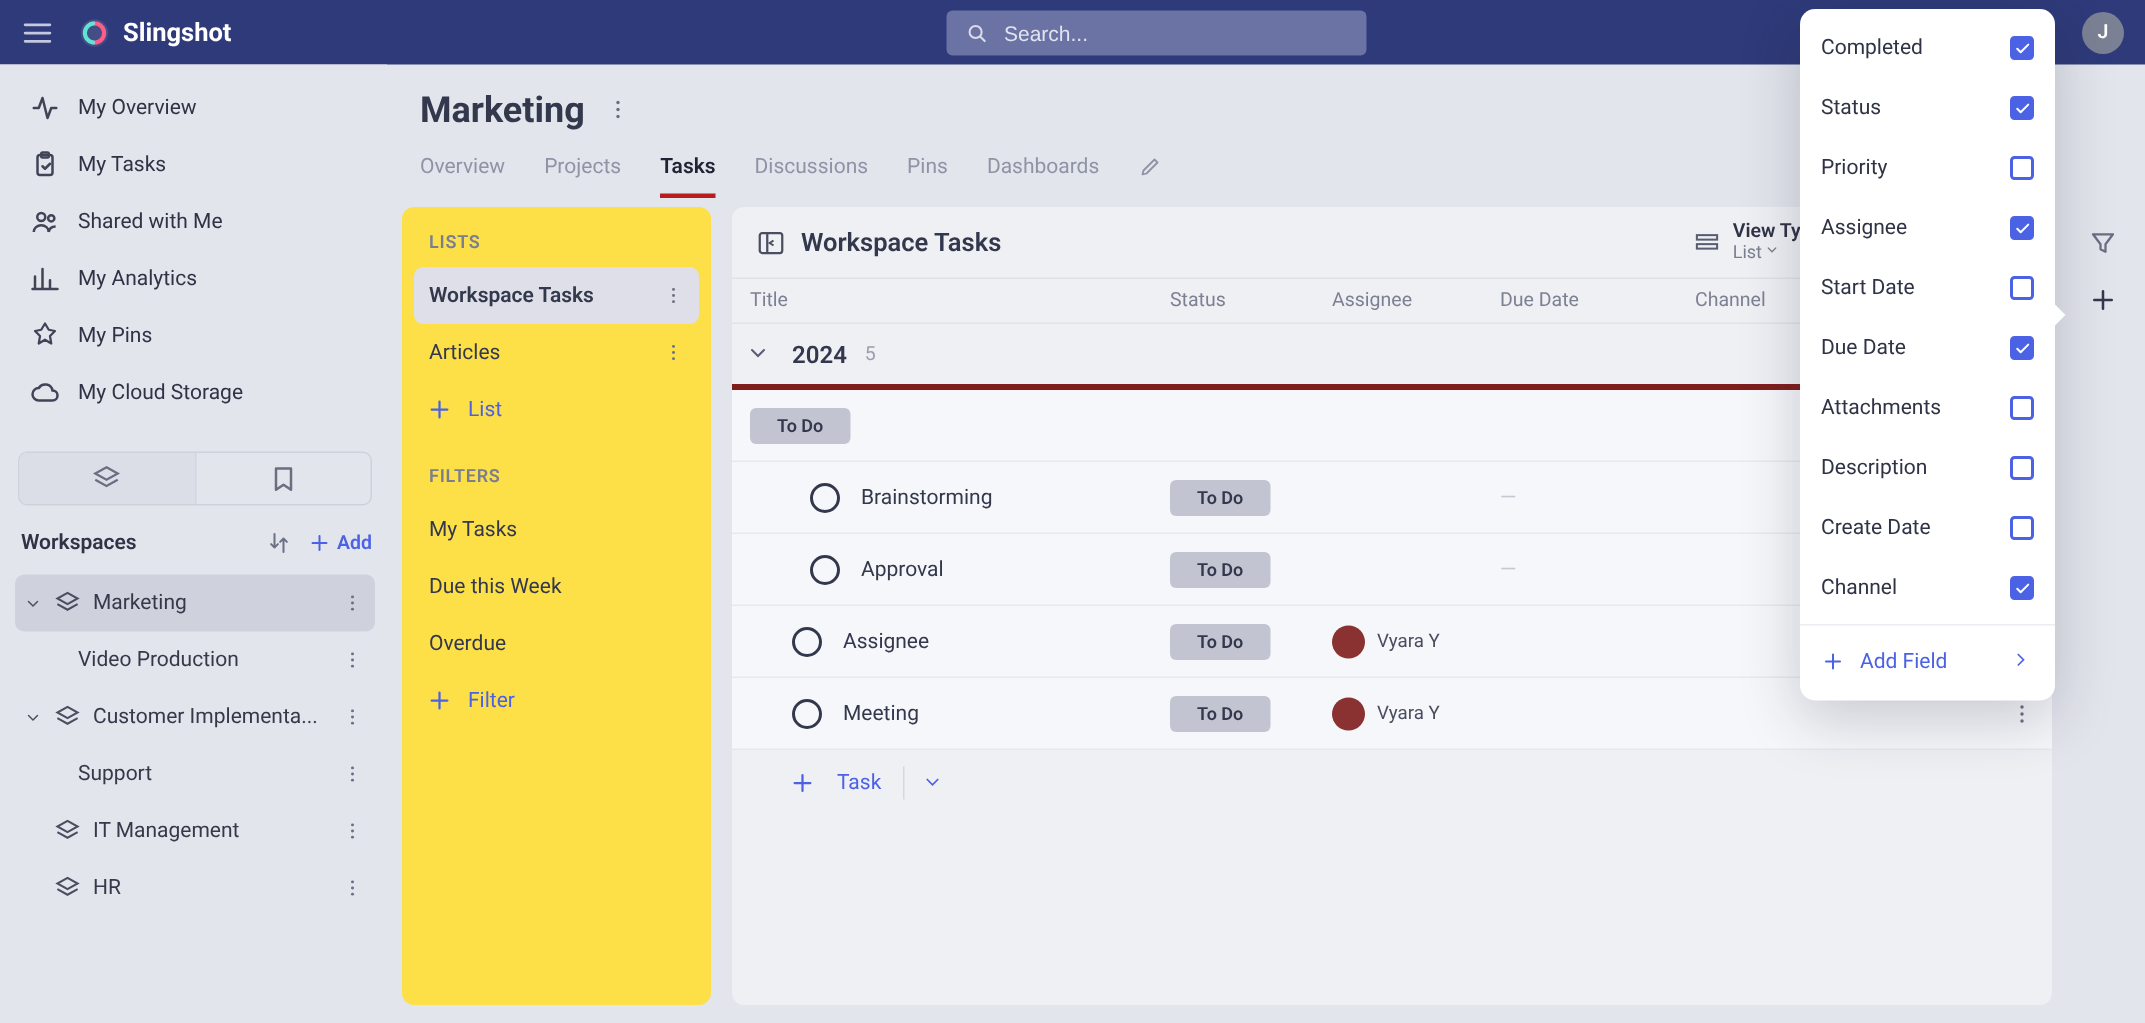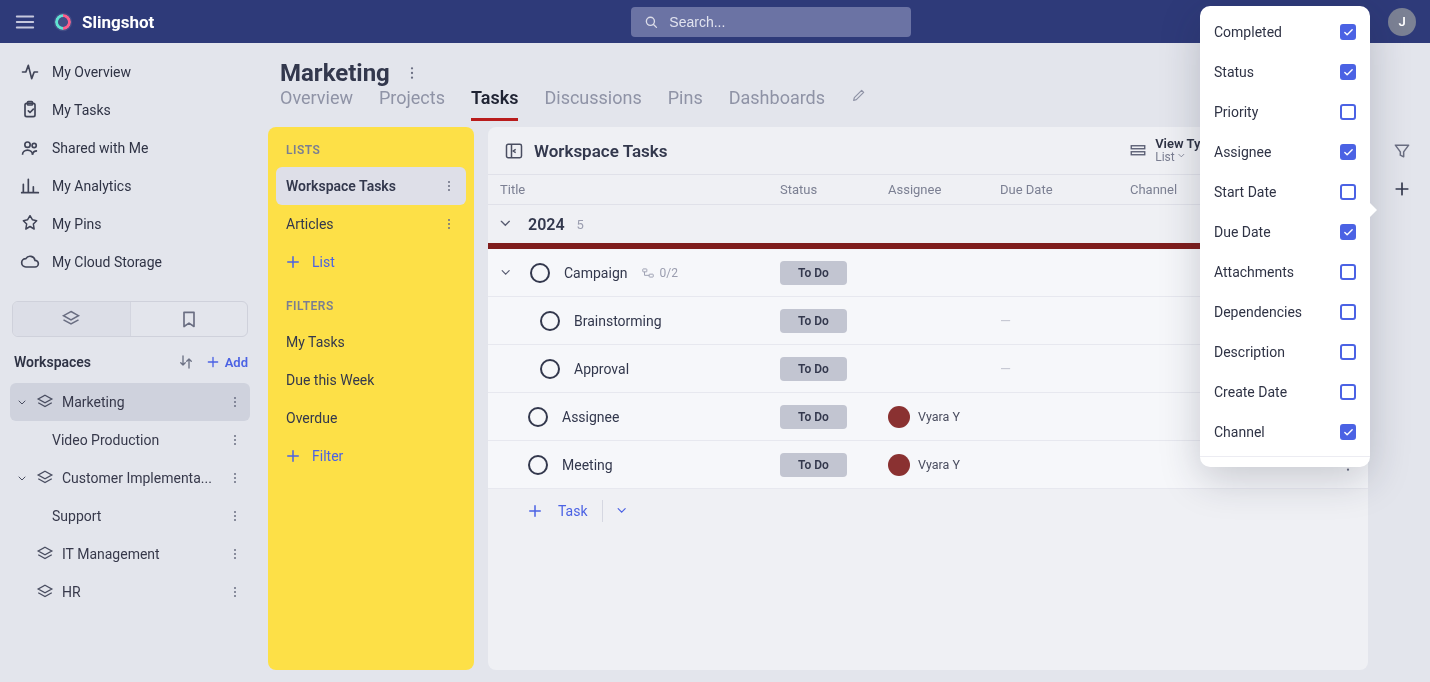--- a/index.html
+++ b/index.html
@@ -101,22 +101,22 @@
   .row-dots { color:#6a6e82; cursor:pointer; }
   .indent1 { padding-left:42px; }
 
   .content { flex:1; display:flex; flex-direction:column; padding-right:8px; }
 
   .pagehead {
     padding:16px 22px 0 22px;
   }
   .pagehead .title { font-size:24px; font-weight:700; display:flex; align-items:center; gap:14px; }
   .tabs {
-    display:flex; gap:26px; 
-    color:#8f93a6; font-size:18px;
+    display:flex; gap:26px; margin-top:16px;
+    color:#8f93a6; font-size:14px;
   }
   .tabs .tab { padding-bottom:10px; cursor:pointer; }
   .tabs .tab.active { color:#1f2333; font-weight:600; border-bottom:3px solid #b91c1c; }
 
   .panels { flex:1; display:flex; gap:14px; padding:0 0 12px 10px; margin-top:6px; }
 
   .lists-panel {
     width:206px; background:#fde047;
     border-radius:8px; padding:12px 8px;
   }
@@ -155,21 +155,21 @@
   .col-status { width:108px; }
   .col-assignee { width:112px; }
   .col-due { width:130px; }
   .col-channel { flex:1; }
   .col-act { width:40px; text-align:center; }
 
   .group-row {
     display:flex; align-items:center; gap:12px;
     height:44px; padding:0 12px;
     font-weight:600; font-size:16px;
-    border-bottom:6px solid #7f1d1d;
+    border-bottom:4px solid #7f1d1d;
   }
   .group-row .count { color:#9a9daf; font-size:13px; font-weight:400; }
 
   .task-row {
     display:flex; align-items:center;
     height:48px; padding-left:12px;
     border-bottom:1px solid #e7e8ef;
     background:#f6f7fa;
   }
   .task-row .tcell-title { display:flex; align-items:center; gap:14px; width:280px; }
@@ -635,30 +635,20 @@
           <div style="flex:1"></div>
           <div class="tcell-act">
             <svg viewBox="0 0 24 24" width="16" height="16">
                 <use href="#i-dots"></use>
               </svg>
           </div>
         </div>
 
         <div id="task-rows">
             <div class="task-row ">
-     <div class="tcell-title">
-       <svg class="chev" viewBox="0 0 24 24" width="14" height="14">
-                  <use href="#i-caret"></use>
-                </svg>
-       <span class="statcircle"></span>
-       <span>Campaign</span>
-       <span class="subcount"><svg viewBox="0 0 24 24" width="14" height="14">
-                    <use href="#i-subtask"></use>
-                  </svg>0/2</span>
-     </div>
      <div class="tcell-status"><span class="pill">To Do</span></div>
      <div class="tcell-assignee"></div>
      <div class="tcell-due"></div>
      <div class="tcell-channel"></div>
      <div class="tcell-act">
                 <svg viewBox="0 0 24 24" width="16" height="16">
                   <use href="#i-dots"></use>
                 </svg>
               </div>
    </div>
@@ -808,39 +798,44 @@
         </svg>
      </span>
    </div>
     <div class="prow">
      <span>Attachments</span>
      <span class="cb ">
        
      </span>
    </div>
     <div class="prow">
-     <span>Dependencies</span>
-     <span class="cb ">
-       
-     </span>
-   </div>
-    <div class="prow">
      <span>Description</span>
      <span class="cb ">
        
      </span>
    </div>
     <div class="prow">
      <span>Create Date</span>
      <span class="cb ">
        
      </span>
    </div>
     <div class="prow">
      <span>Channel</span>
      <span class="cb on">
        <svg viewBox="0 0 24 24" width="11" height="11">
           <use href="#i-check"></use>
         </svg>
      </span>
    </div>
     <div class="psep"></div>
+   <div class="addfield">
+     <span class="l">
+        <svg viewBox="0 0 24 24" width="16" height="16">
+          <use href="#i-plus"></use>
+        </svg>
+        <span>Add Field</span>
+      </span>
+     <svg viewBox="0 0 24 24" width="14" height="14">
+        <use href="#i-caret-r"></use>
+      </svg>
+   </div>
   </div>
 
 </body></html>

